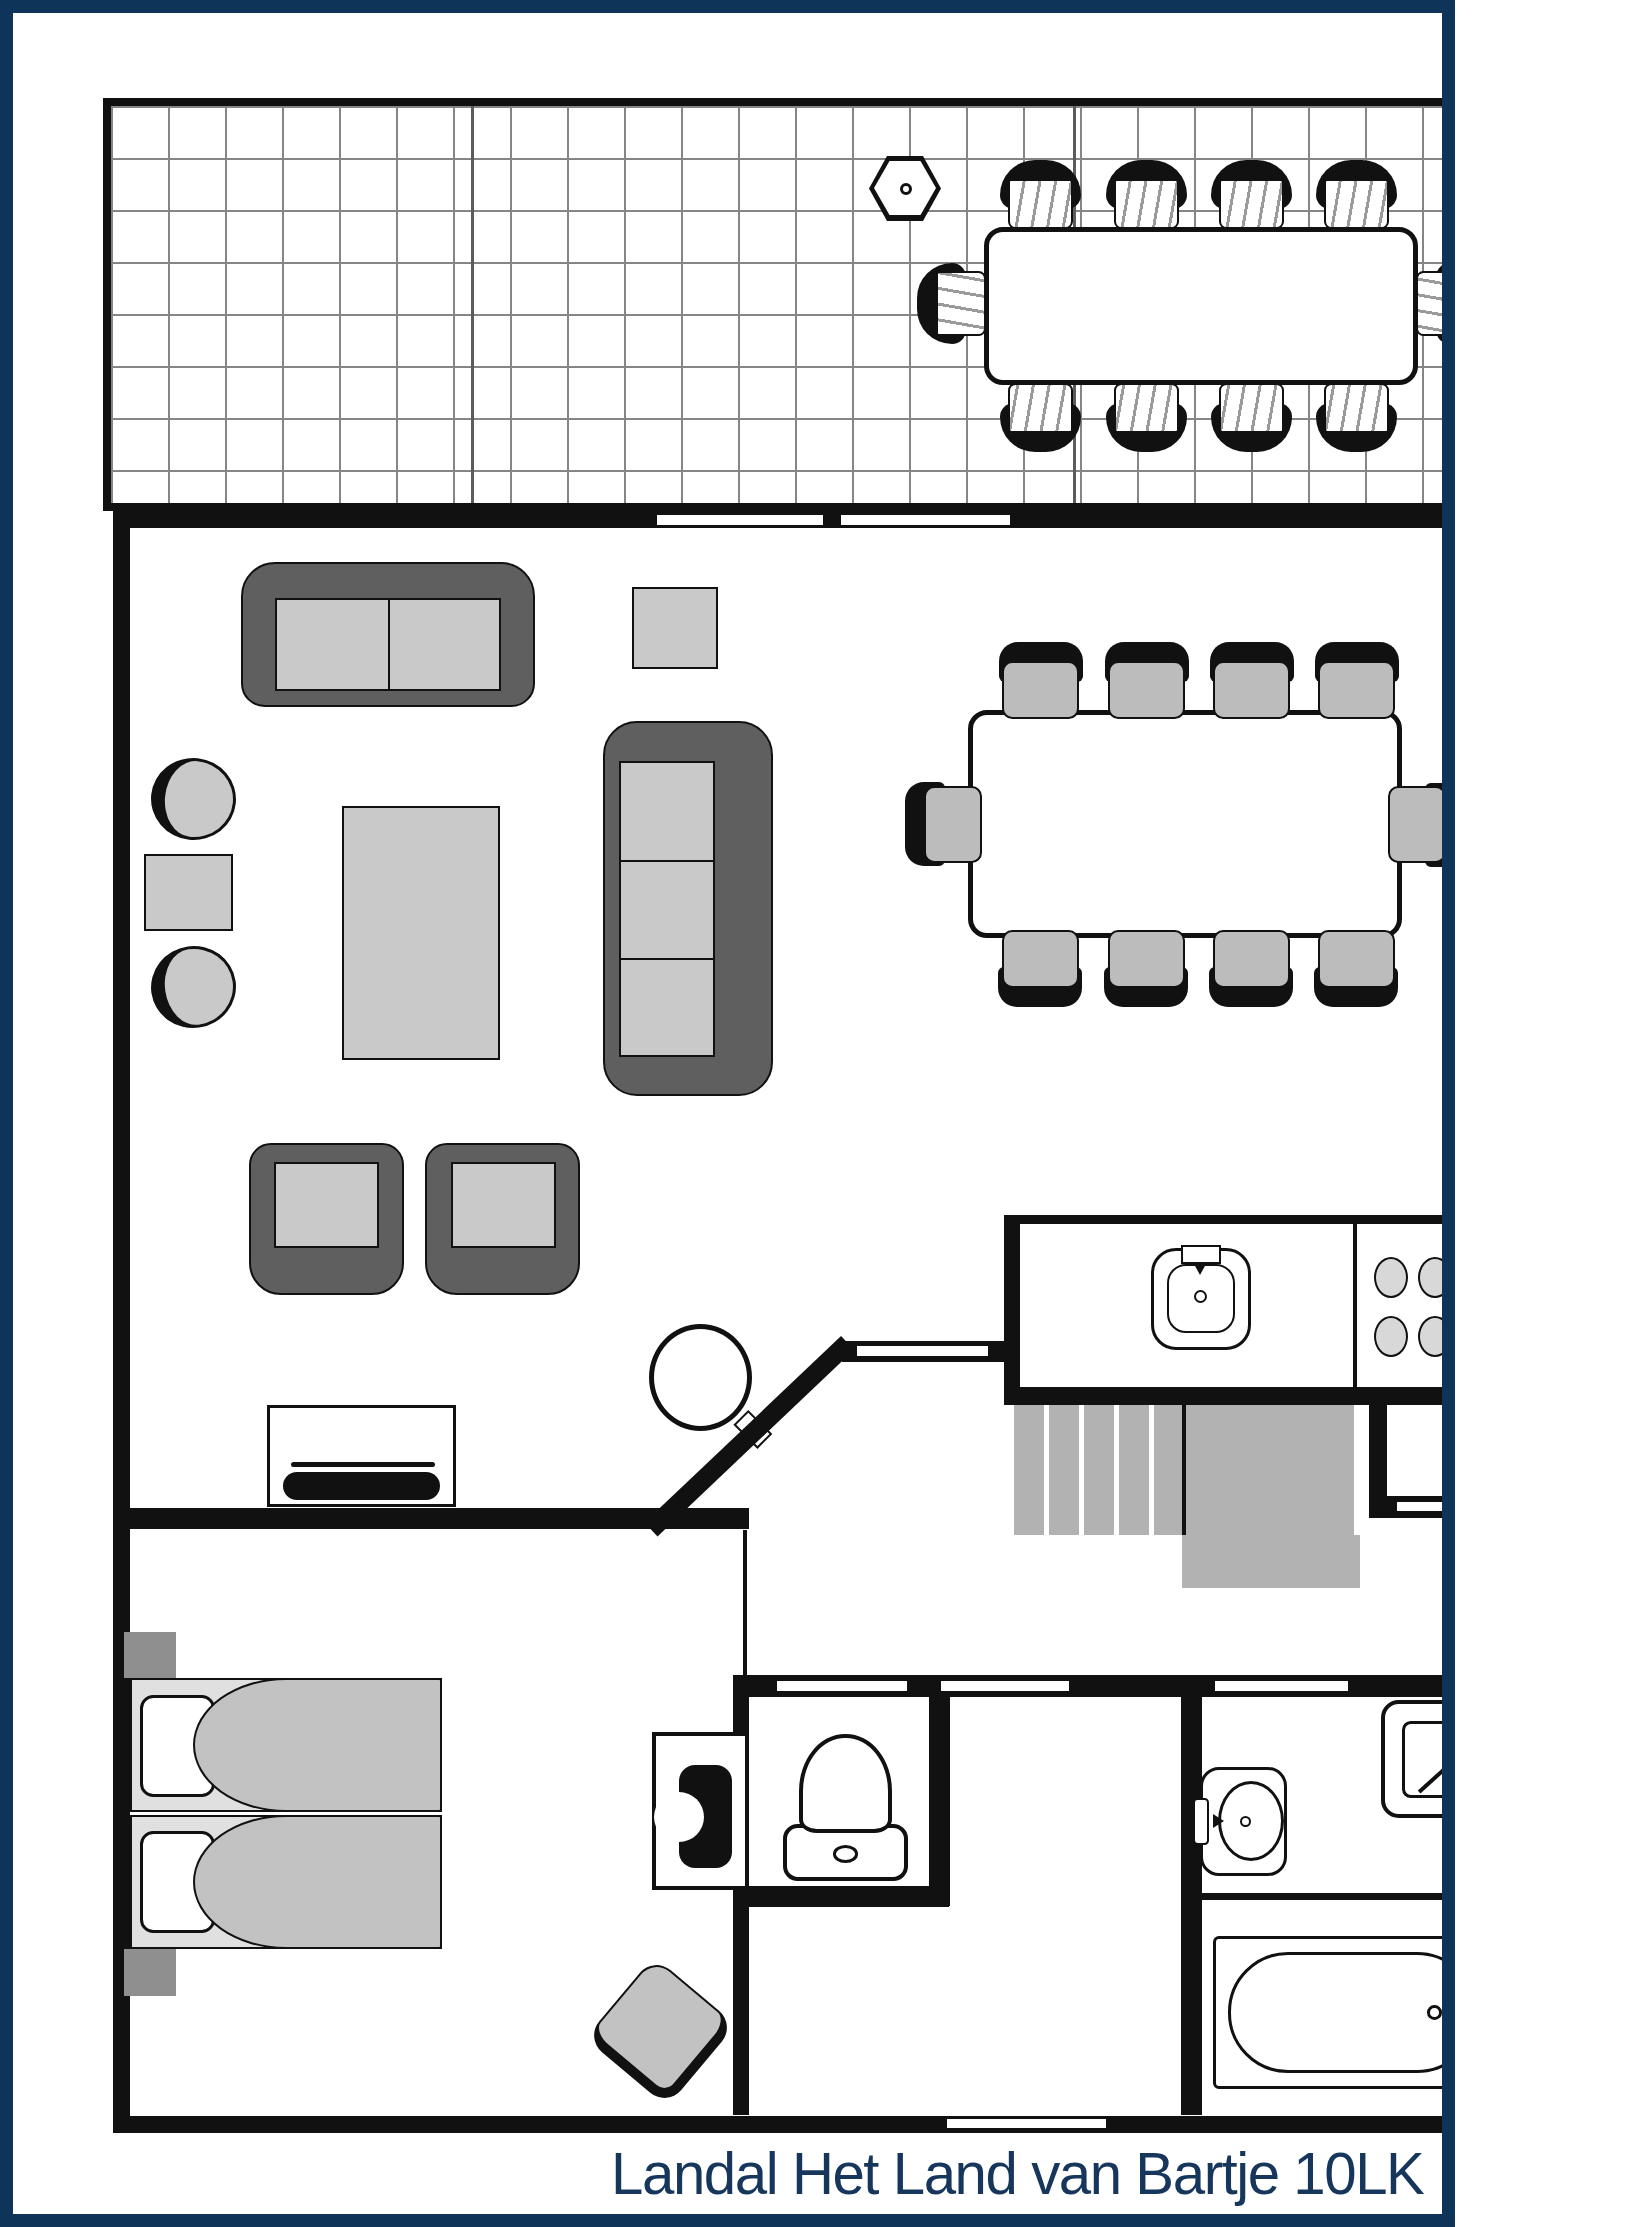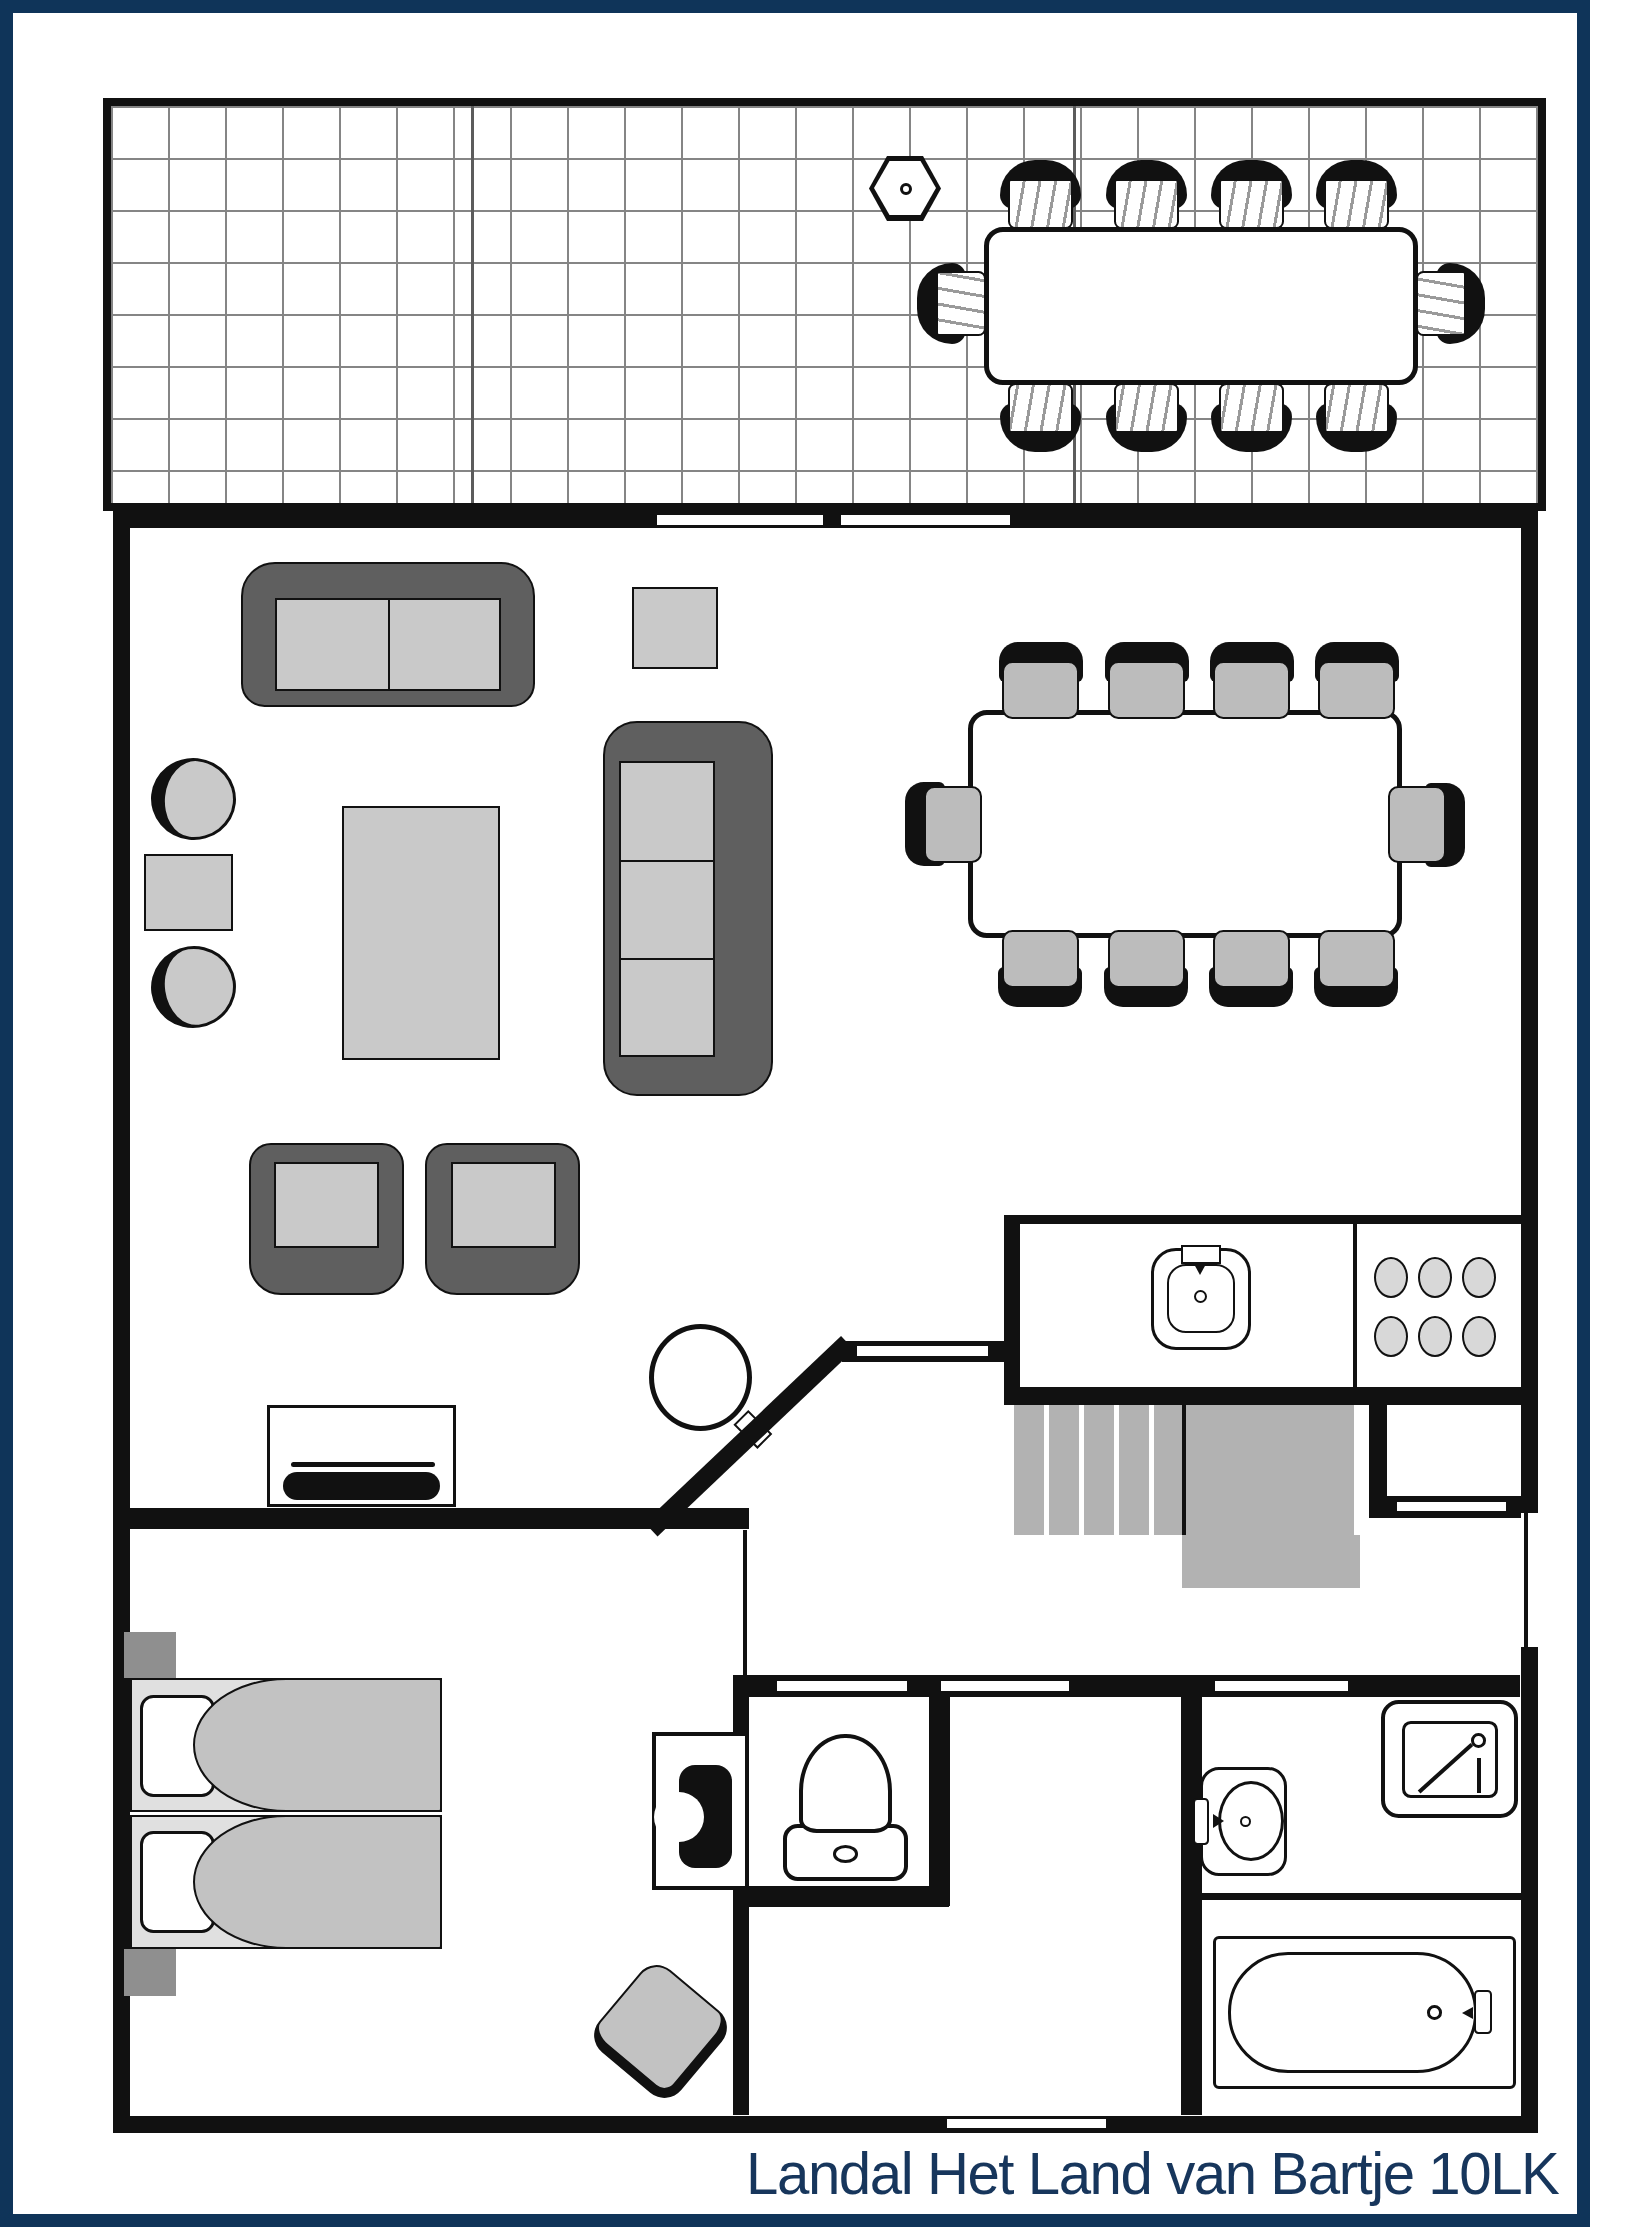--- a/index.html
+++ b/index.html
@@ -1,16 +1,16 @@
 <!DOCTYPE html>
 <html style="--navy_frame: #0f3459; --navy_text: #17365c; --ink: #111111; --sofa_dark: #5f5f5f; --cushion_gray: #c9c9c9; --seat_gray: #bcbcbc; --stairs_gray: #b2b2b2; --grid_gray: #858585; --burner_gray: #d8d8d8; --nightstand_gray: #8f8f8f; --mattress_gray: #e0e0e0; --blanket_gray: #c2c2c2; --stool_gray: #c2c2c2;font-size:11.8px"><head>
 <meta charset="utf-8">
 <style>
   html,body{margin:0;padding:0;background:#fff;}
-  #page{position:relative;width:1590px;height:2227px;background:#fff;overflow:hidden;
+  #page{position:relative;width:1455px;height:2227px;background:#fff;overflow:hidden;
         font-family:"Liberation Sans",sans-serif;}
   .a{position:absolute;box-sizing:border-box;}
   .w{background:var(--ink);}
   .slit{background:#fff;}
   .leaf{background:var(--ink);}
   .lg{background:var(--cushion_gray);border:2.9px solid var(--ink);}
   .sofa{background:var(--sofa_dark);border:2.9px solid var(--ink);}
   .cush{background:var(--cushion_gray);border:2.9px solid var(--ink);}
   .out{background:#fff;border:3.7px solid var(--ink);}
   

